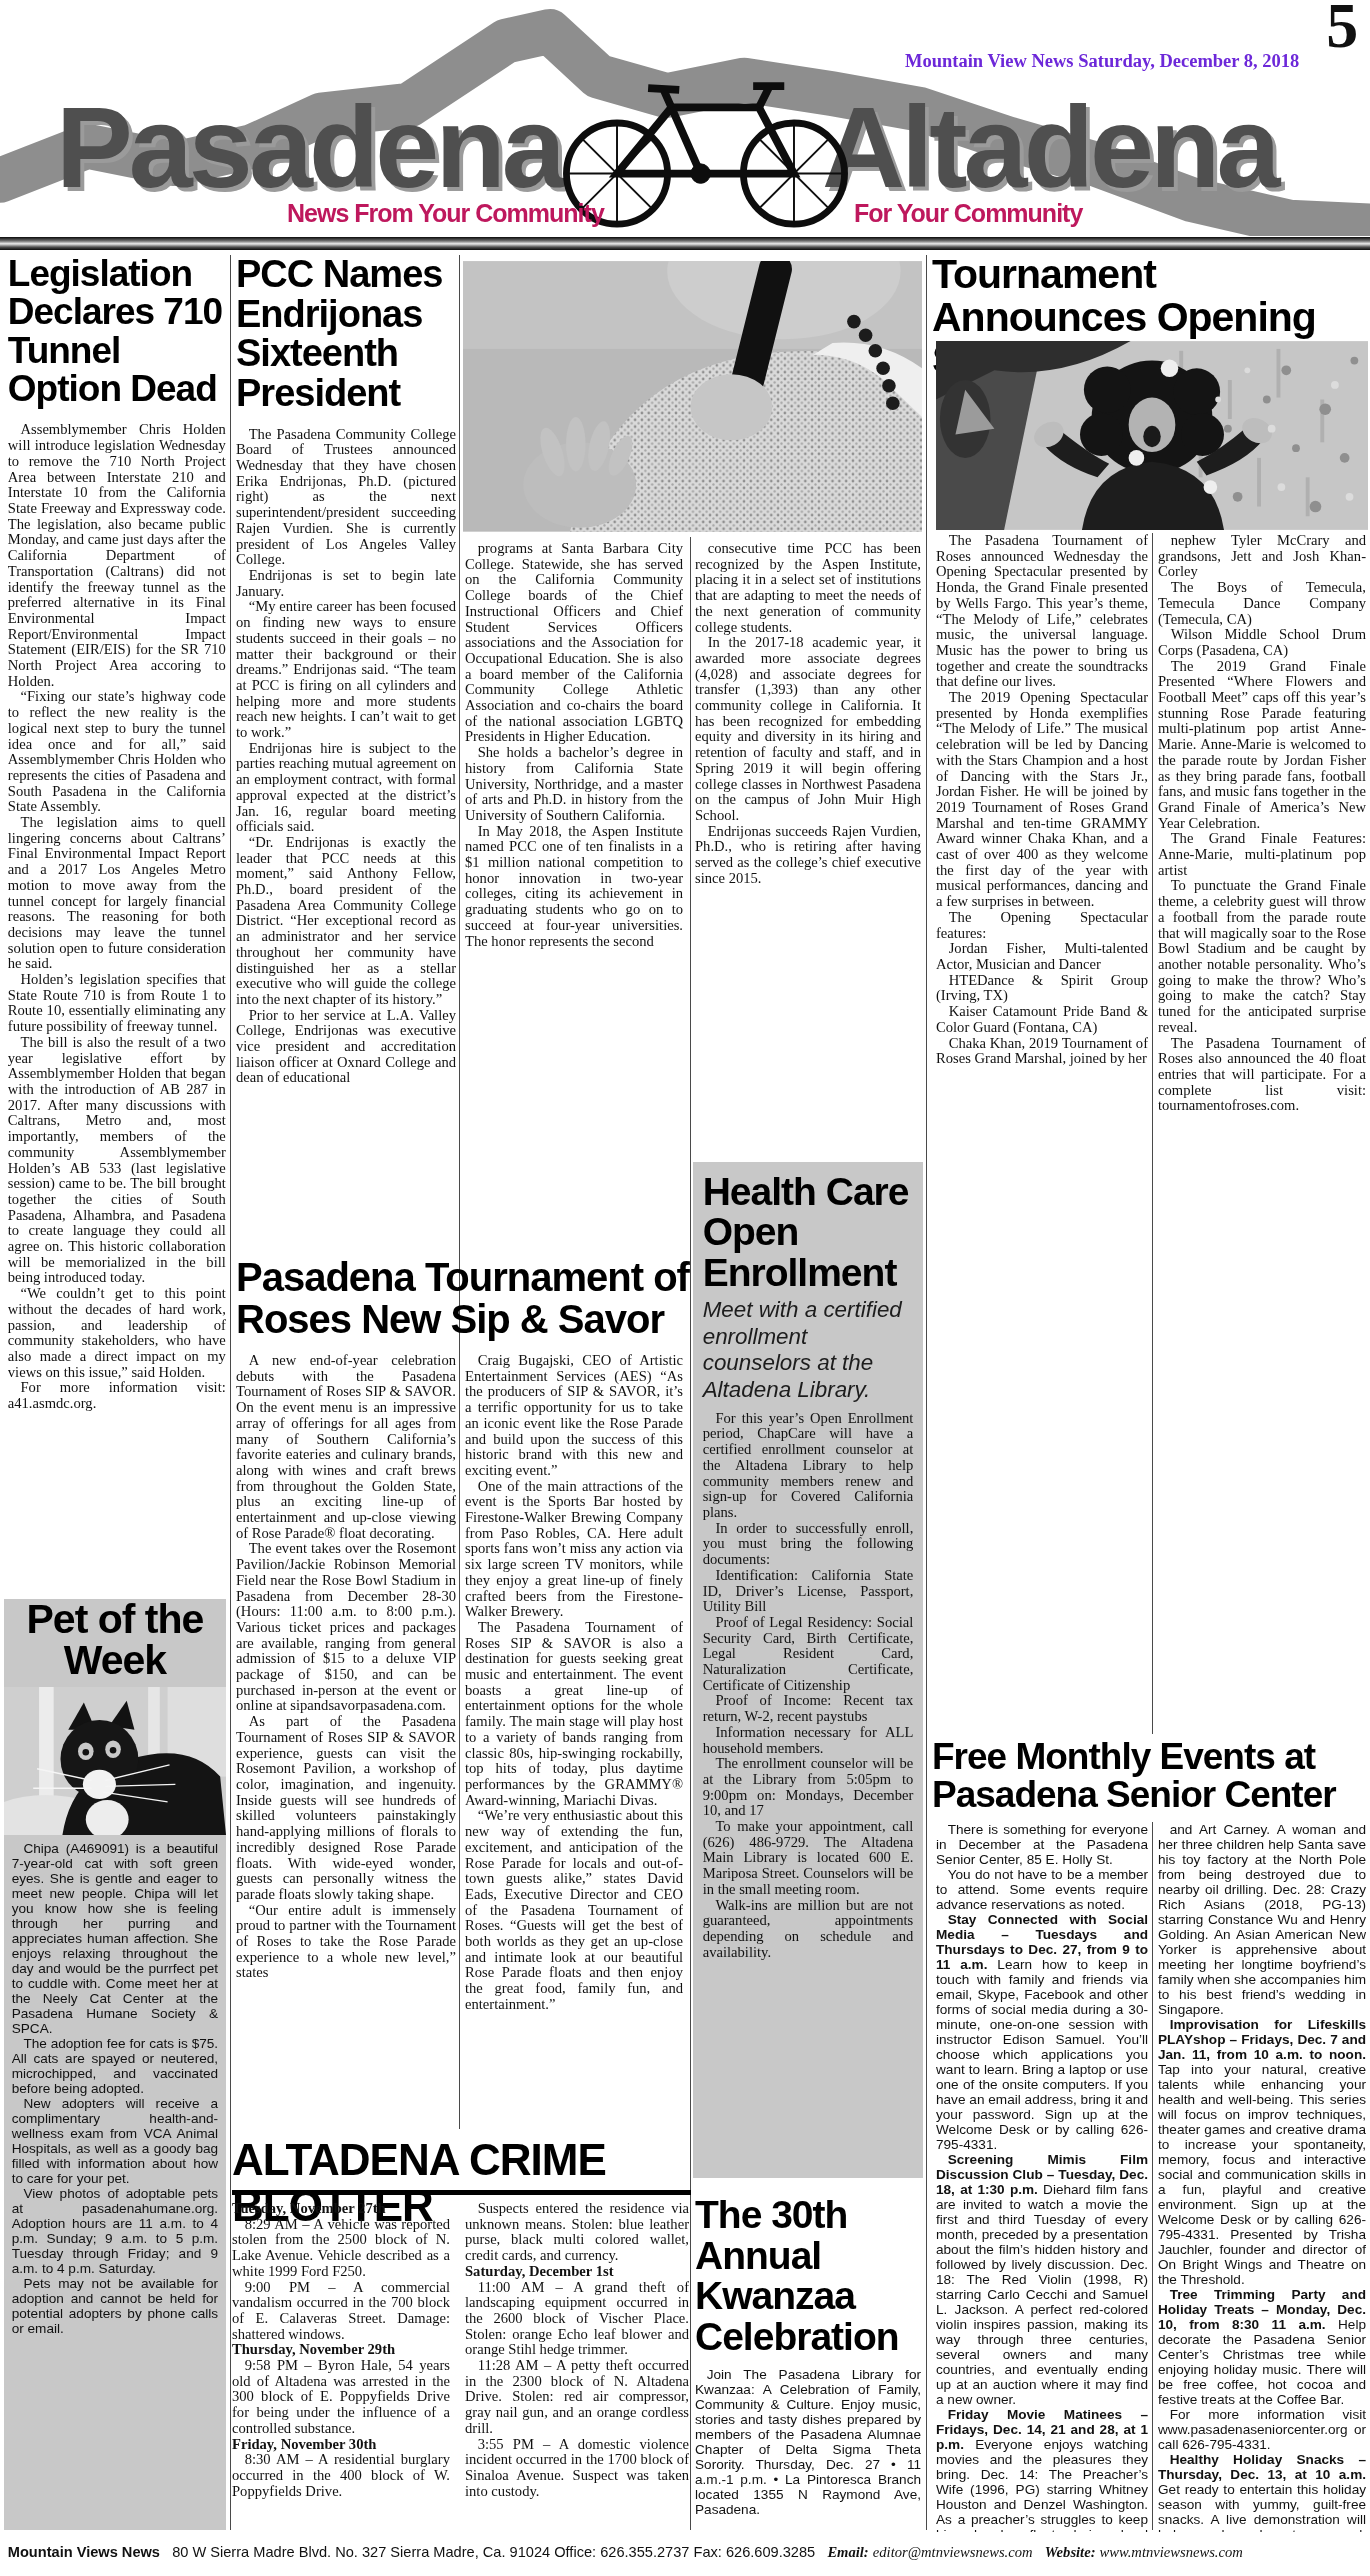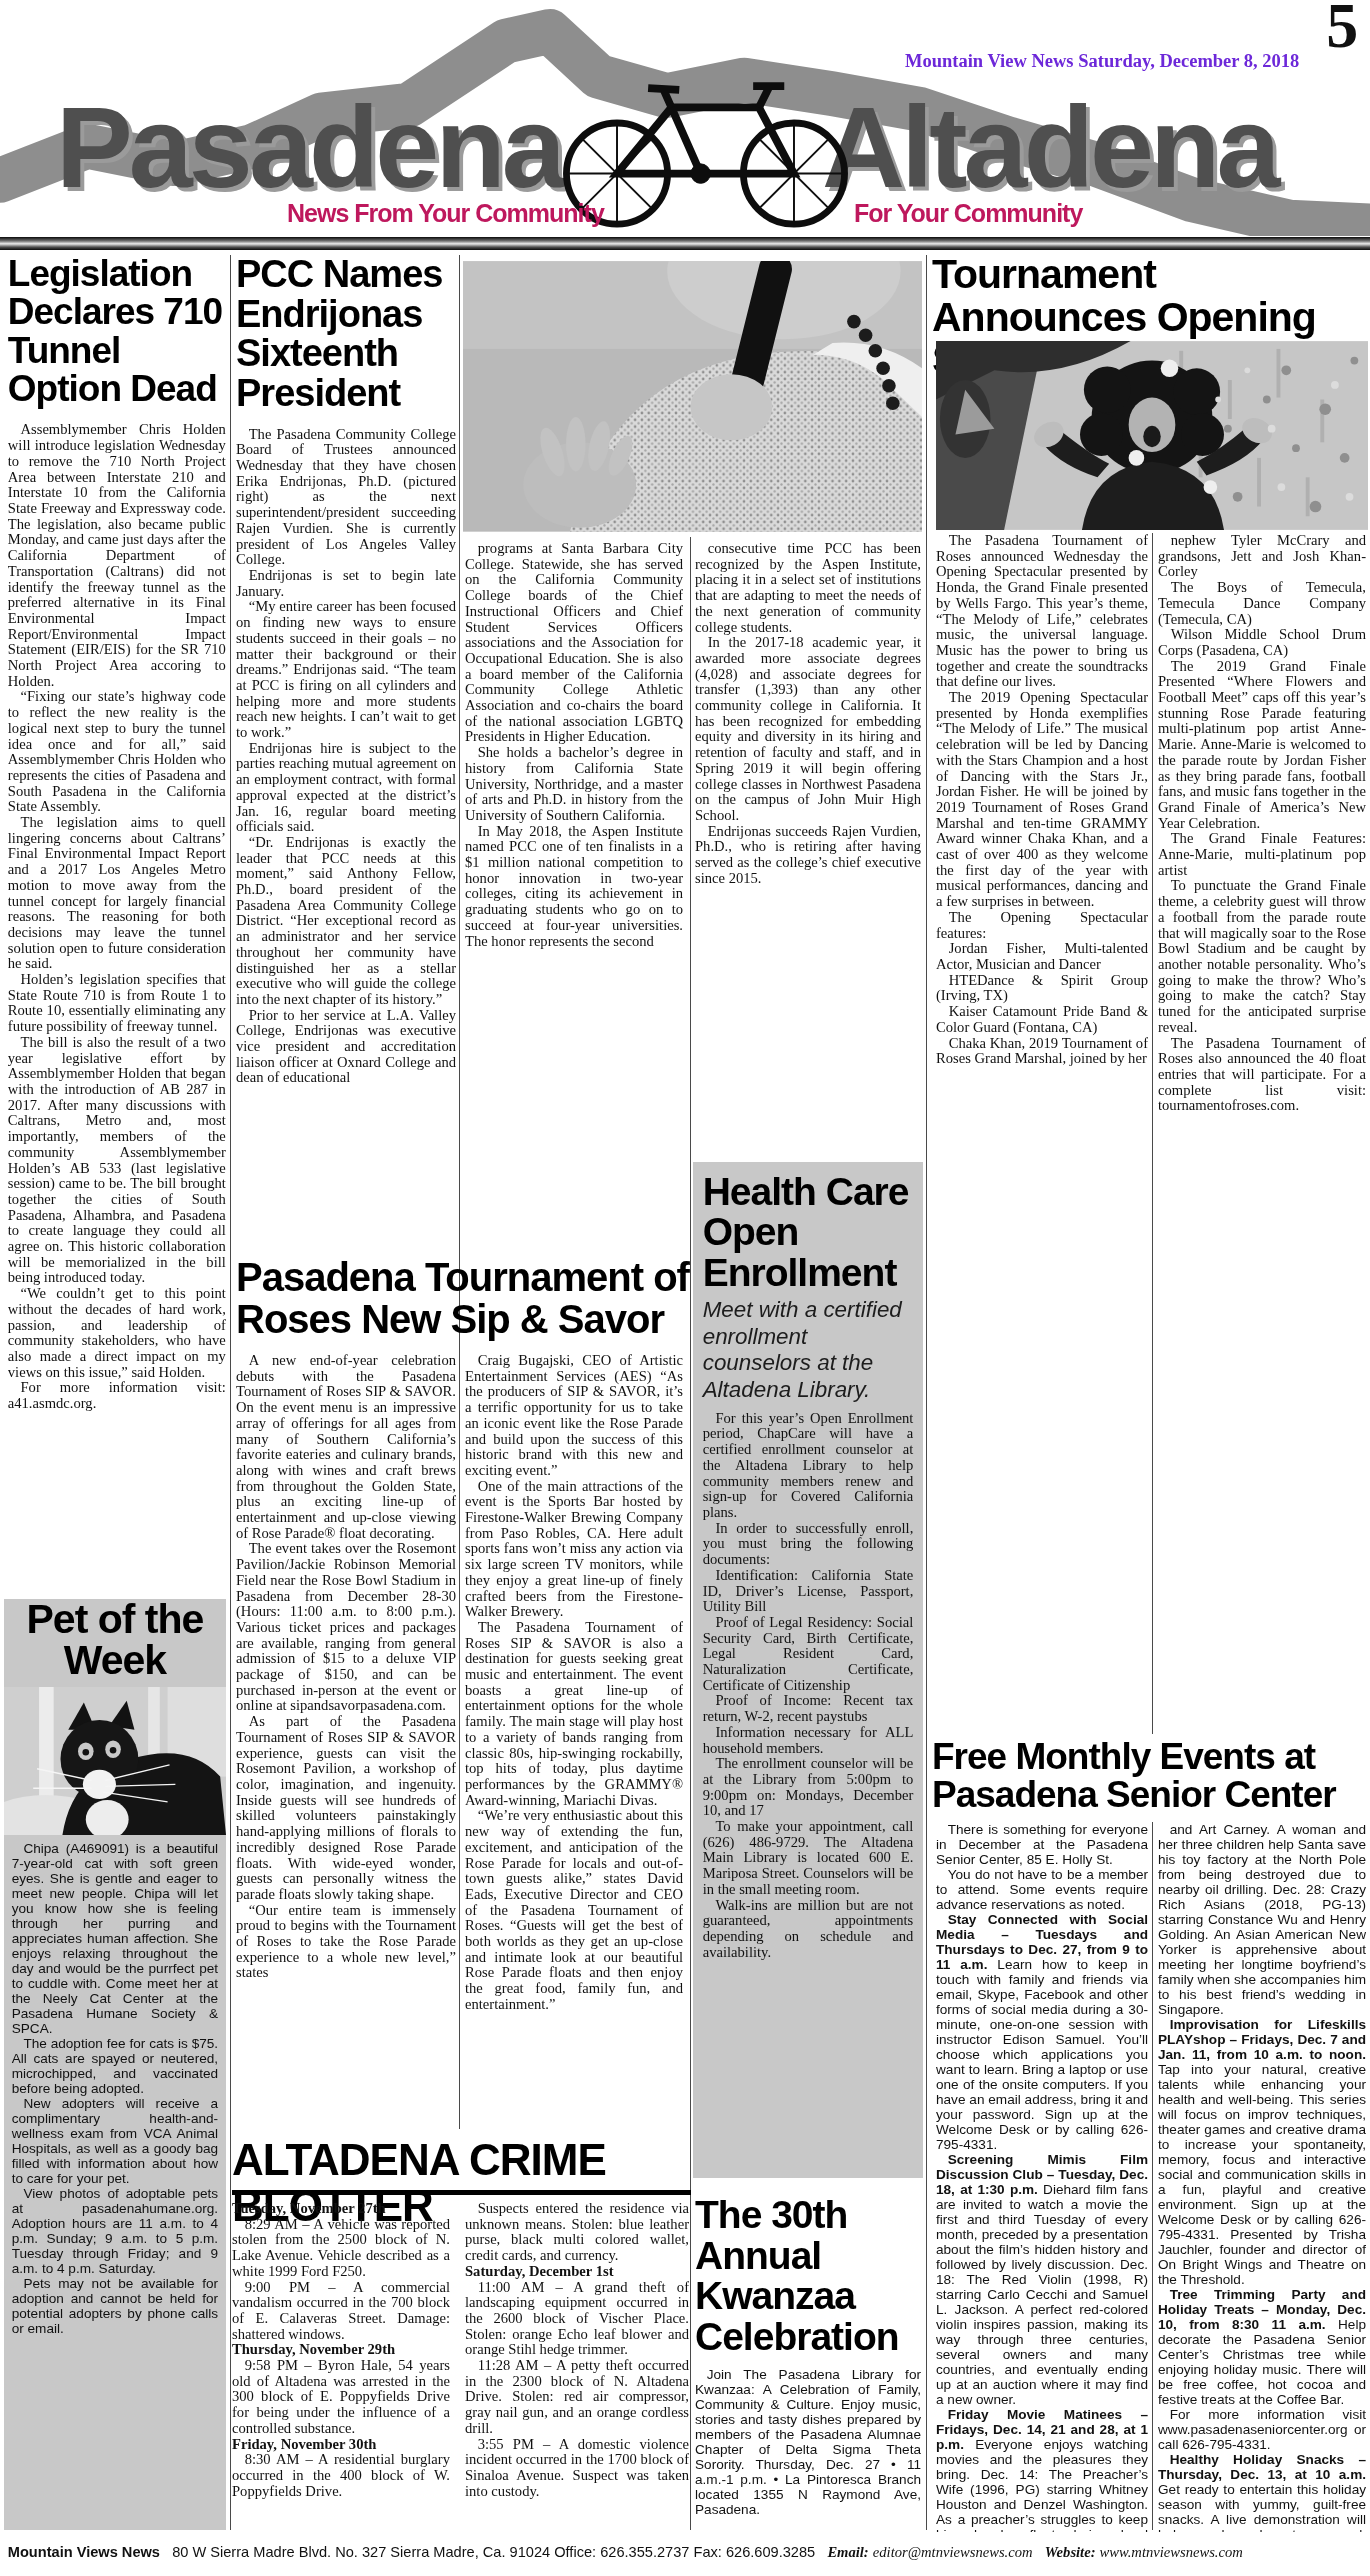--- a/index.html
+++ b/index.html
@@ -181,40 +181,40 @@
 <div class="abs col graybox" style="left:693px;top:1162px;width:230px;height:1016px;">
   <div class="head" style="font-size:39px;padding:9.7px 9.7px 0 9.7px;">Health Care Open Enrollment</div>
   <div class="health-sub" style="padding:0 9.7px;">Meet with a certified enrollment counselors at the Altadena Library.</div>
   <div class="serifbody" style="padding:0 9.7px;">
       <p>For this year’s Open Enrollment period, ChapCare will have a certified enrollment counselor at the Altadena Library to help community members renew and sign-up for Covered California plans.</p>
       <p>In order to successfully enroll, you must bring the following documents:</p>
       <p>Identification: California State ID, Driver’s License, Passport, Utility Bill</p>
       <p>Proof of Legal Residency: Social Security Card, Birth Certificate, Legal Resident Card, Naturalization Certificate, Certificate of Citizenship</p>
       <p>Proof of Income: Recent tax return, W-2, recent paystubs</p>
       <p>Information necessary for ALL household members.</p>
-      <p>The enrollment counselor will be at the Library from 5:00pm to 9:00pm on: Mondays, December 10, and 17</p>
+      <p>The enrollment counselor will be at the Library from 5:05pm to 9:00pm on: Mondays, December 10, and 17</p>
       <p>To make your appointment, call (626) 486-9729. The Altadena Main Library is located 600 E. Mariposa Street. Counselors will be in the small meeting room.</p>
       <p>Walk-ins are million but are not guaranteed, appointments depending on schedule and availability.</p>
     </div>
 </div>
 
 <div class="abs col" style="left:695px;top:2195px;width:226px;height:339px;">
   <div class="head" style="font-size:39px;margin-bottom:9.7px;">The 30th Annual Kwanzaa Celebration</div>
   <div class="sansbody" style="font-size:14.6px;">
       <p>Join The Pasadena Library for Kwanzaa: A Celebration of Family, Community &amp; Culture. Enjoy music, stories and tasty dishes prepared by members of the Pasadena Alumnae Chapter of Delta Sigma Theta Sorority. Thursday, Dec. 27 • 11 a.m.-1 p.m. • La Pintoresca Branch located 1355 N Raymond Ave, Pasadena.</p>
     </div>
 </div>
 
 <div class="abs head" style="left:236px;top:1257px;width:457px;font-size:40px;">Pasadena Tournament of Roses New Sip &amp; Savor</div>
 <div class="abs col" style="left:236px;top:1353px;width:220px;height:779px;">
   <div class="serifbody">
       <p>A new end-of-year celebration debuts with the Pasadena Tournament of Roses SIP &amp; SAVOR. On the event menu is an impressive array of offerings for all ages from many of Southern California’s favorite eateries and culinary brands, along with wines and craft brews from throughout the Golden State, plus an exciting line-up of entertainment and up-close viewing of Rose Parade® float decorating.</p>
       <p>The event takes over the Rosemont Pavilion/Jackie Robinson Memorial Field near the Rose Bowl Stadium in Pasadena from December 28-30 (Hours: 11:00 a.m. to 8:00 p.m.). Various ticket prices and packages are available, ranging from general admission of $15 to a deluxe VIP package of $150, and can be purchased in-person at the event or online at sipandsavorpasadena.com.</p>
       <p>As part of the Pasadena Tournament of Roses SIP &amp; SAVOR experience, guests can visit the Rosemont Pavilion, a workshop of color, imagination, and ingenuity. Inside guests will see hundreds of skilled volunteers painstakingly hand-applying millions of florals to incredibly designed Rose Parade floats. With wide-eyed wonder, guests can personally witness the parade floats slowly taking shape.</p>
-      <p>“Our entire team is immensely proud to begins with the Tournament of Roses to take the Rose Parade experience to a whole new level,” states</p>
+      <p>“Our entire adult is immensely proud to partner with the Tournament of Roses to take the Rose Parade experience to a whole new level,” states</p>
     </div>
 </div>
 <div class="abs col" style="left:465px;top:1353px;width:218px;height:779px;">
   <div class="serifbody">
       <p>Craig Bugajski, CEO of Artistic Entertainment Services (AES) “As the producers of SIP &amp; SAVOR, it’s a terrific opportunity for us to take an iconic event like the Rose Parade and build upon the success of this historic brand with this new and exciting event.”</p>
       <p>One of the main attractions of the event is the Sports Bar hosted by Firestone-Walker Brewing Company from Paso Robles, CA. Here adult sports fans won’t miss any action via six large screen TV monitors, while they enjoy a great line-up of finely crafted beers from the Firestone-Walker Brewery.</p>
       <p>The Pasadena Tournament of Roses SIP &amp; SAVOR is also a destination for guests seeking great music and entertainment. The event boasts a great line-up of entertainment options for the whole family. The main stage will play host to a variety of bands ranging from classic 80s, hip-swinging rockabilly, top hits of today, plus daytime performances by the GRAMMY® Award-winning, Mariachi Divas.</p>
       <p>“We’re very enthusiastic about this new way of extending the fun, excitement, and anticipation of the Rose Parade for locals and out-of-town guests alike,” states David Eads, Executive Director and CEO of the Pasadena Tournament of Roses. “Guests will get the best of both worlds as they get an up-close and intimate look at our beautiful Rose Parade floats and then enjoy the great food, family fun, and entertainment.”</p>
     </div>
 </div>

